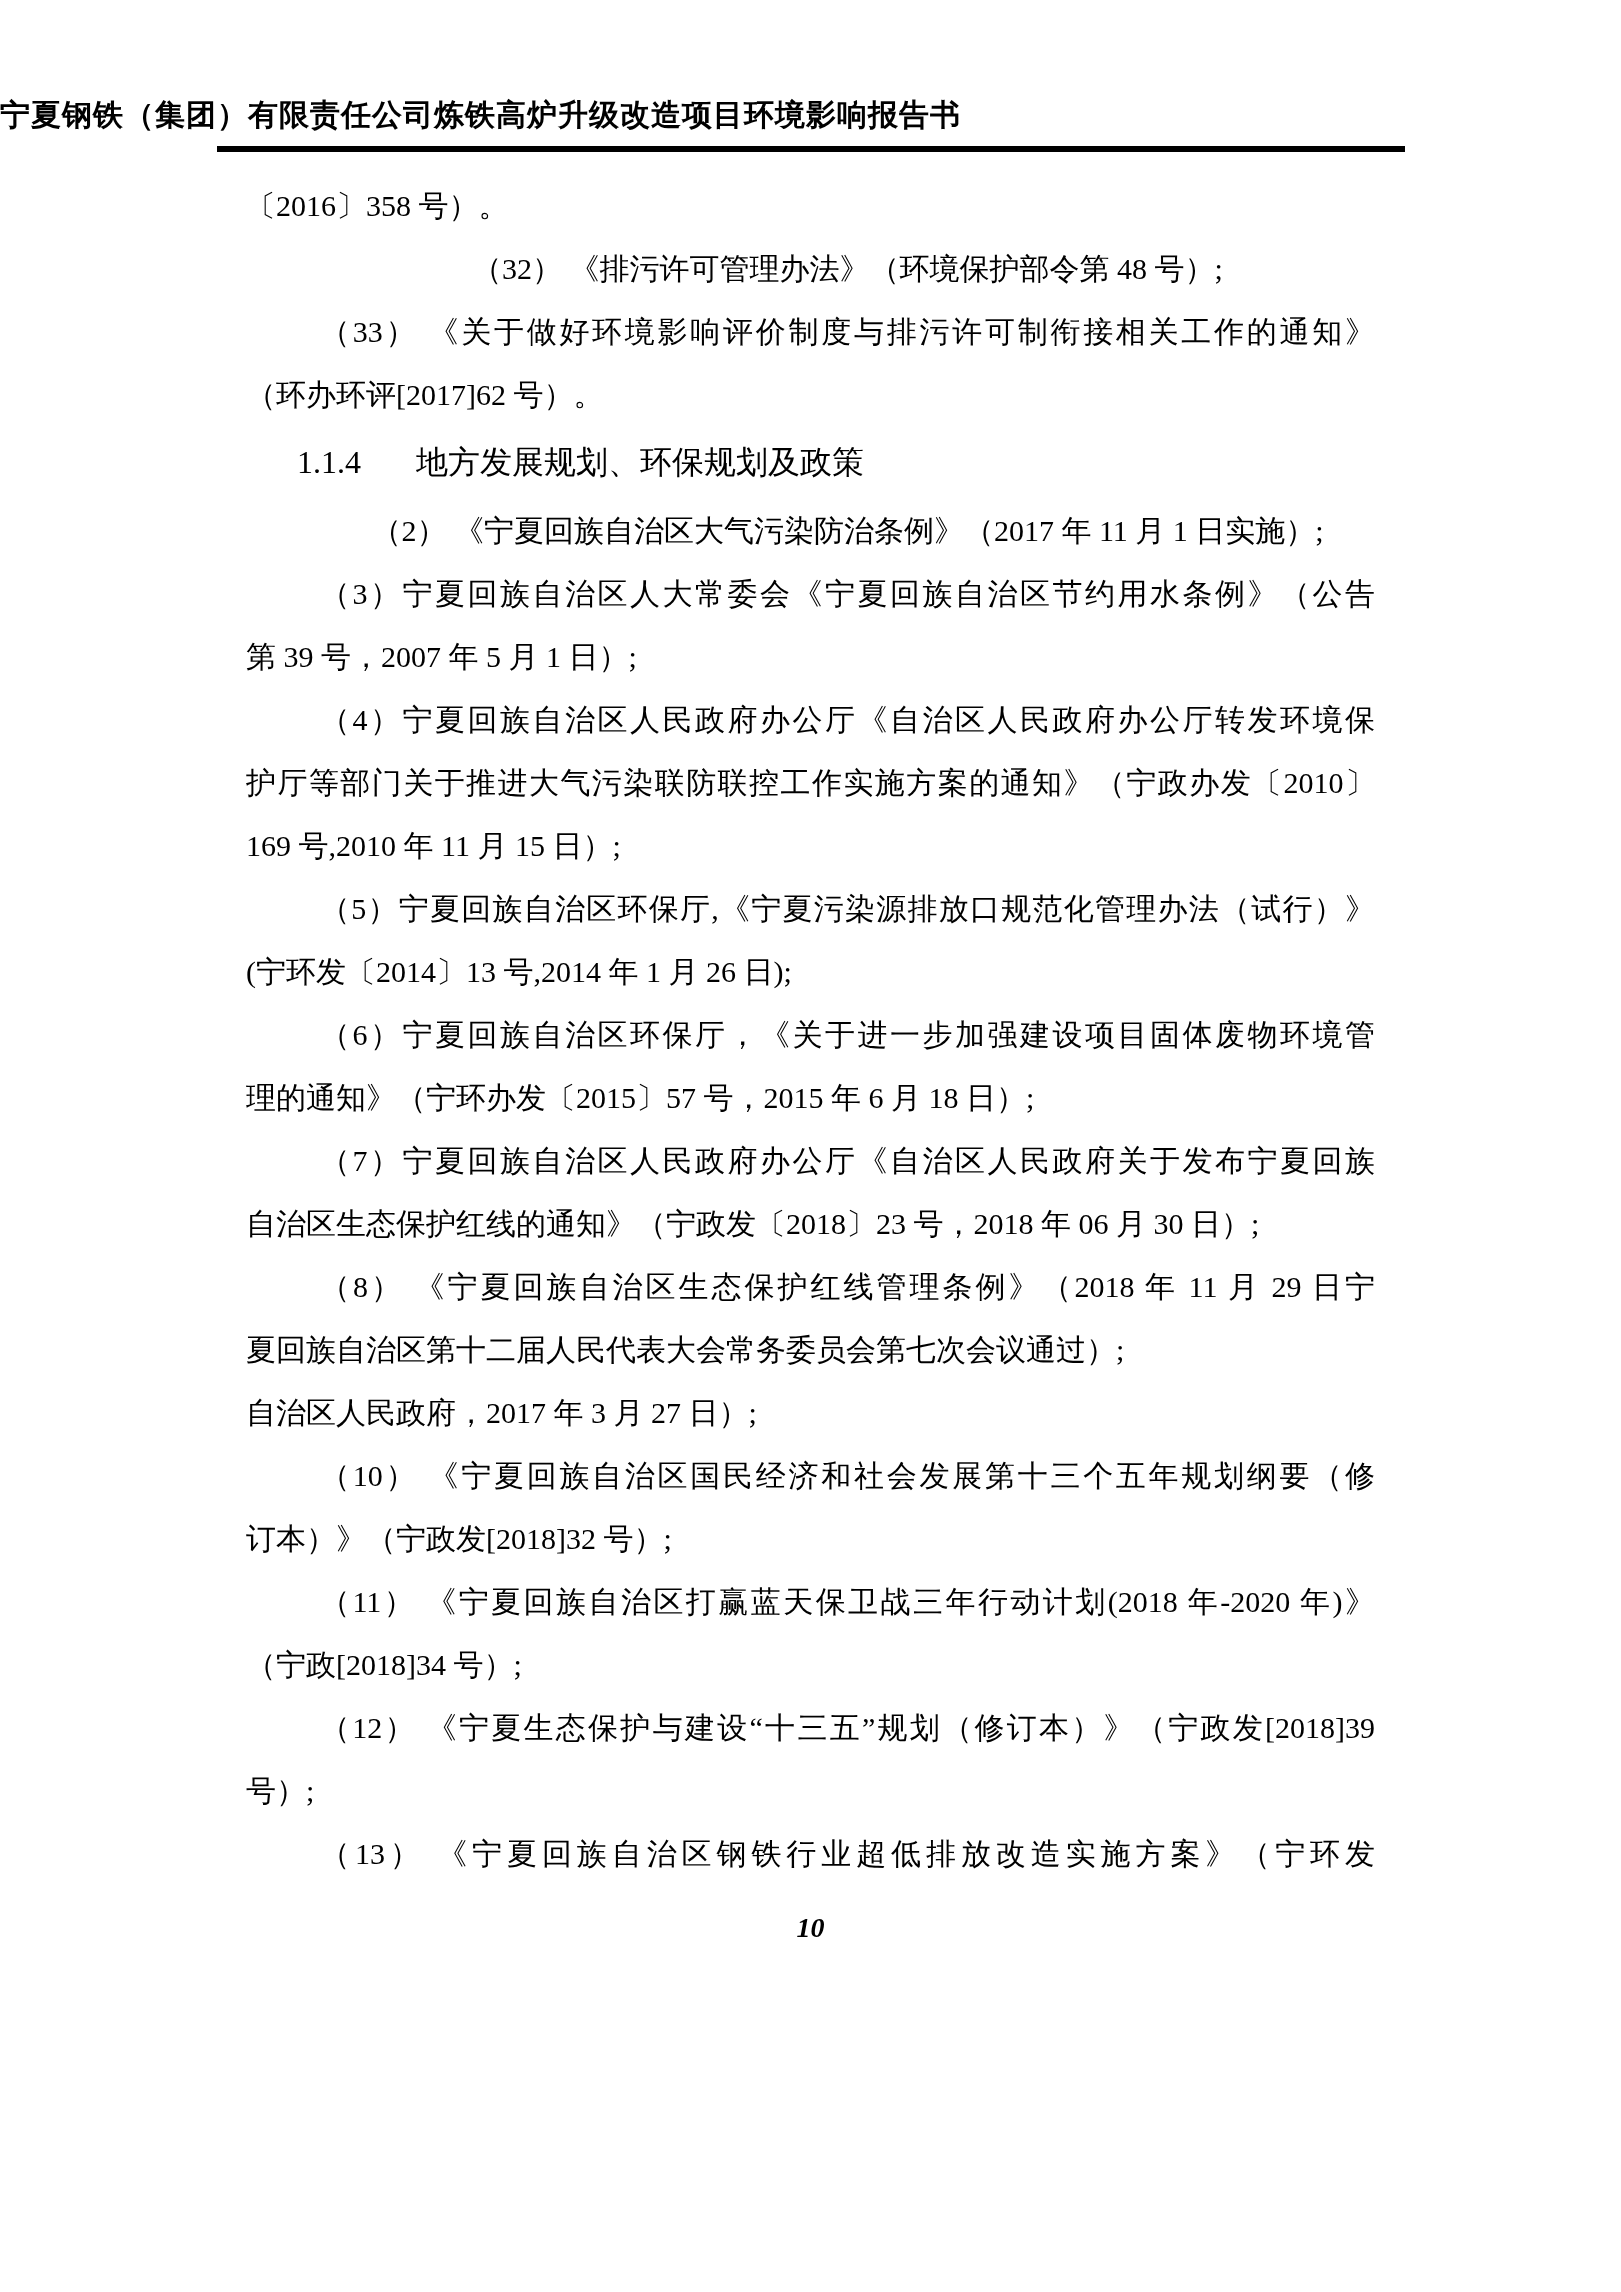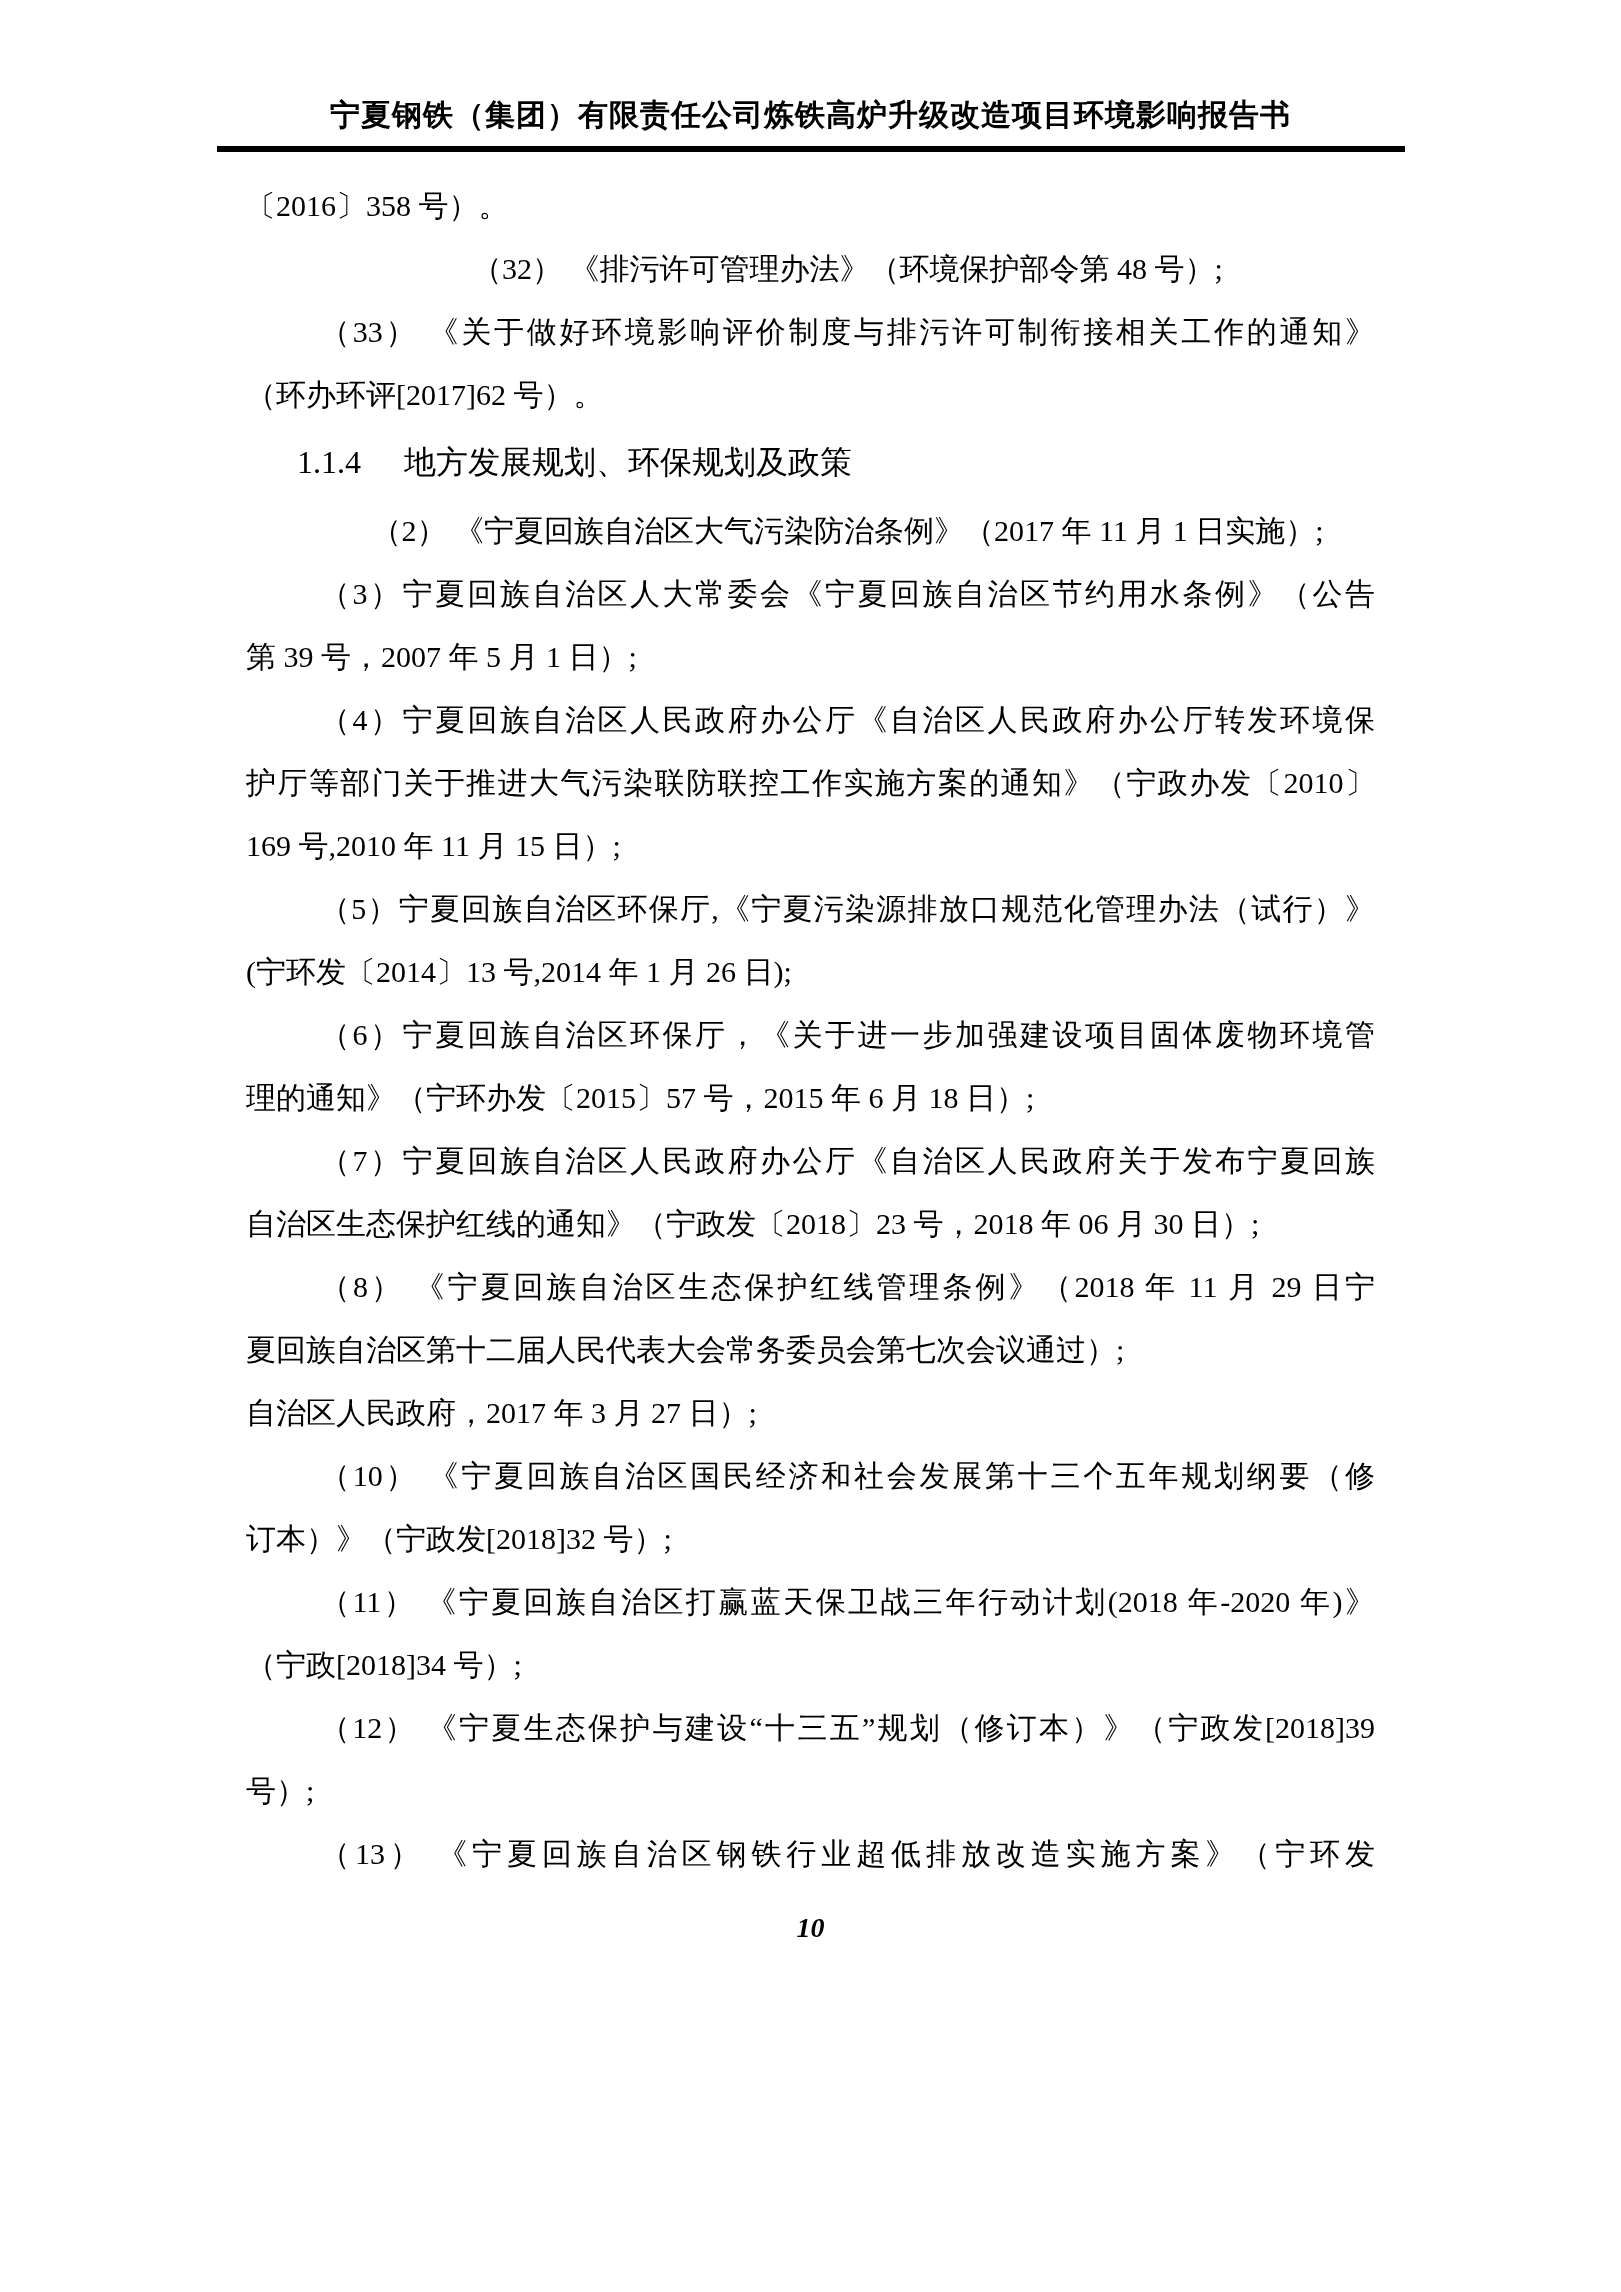--- a/index.html
+++ b/index.html
@@ -14,21 +14,21 @@
     margin: 0 auto;
     background: #ffffff;
     font-family: "Liberation Serif", "DejaVu Serif", serif;
     color: #000000;
     overflow: hidden;
   }
   .doc-header {
     padding-top: 96px;
   }
   .doc-header .title {
-    text-align: center;
+    text-align: left;
     font-size: 30px;
     line-height: 37px;
     font-weight: bold;
     letter-spacing: 1px;
   }
   .doc-header .rule {
     width: 1188px;
     height: 5.9px;
     background: #000000;
     margin: 12.7px auto 0 auto;
@@ -52,21 +52,21 @@
     text-align-last: justify;
     -moz-text-align-last: justify;
   }
   .line.ij { text-indent: 74px; }
   .line.heading {
     font-size: 32px;
     text-indent: 51px;
     height: 73px;
     line-height: 73px;
   }
-  .line.heading .h-num { margin-right: 43px; }
+  .line.heading .h-num { margin-right: 55px; }
   .doc-footer {
     margin-top: 27.4px;
     text-align: center;
     font-size: 28px;
     font-weight: bold;
     font-style: italic;
   }
 </style>
 </head>
 <body>

